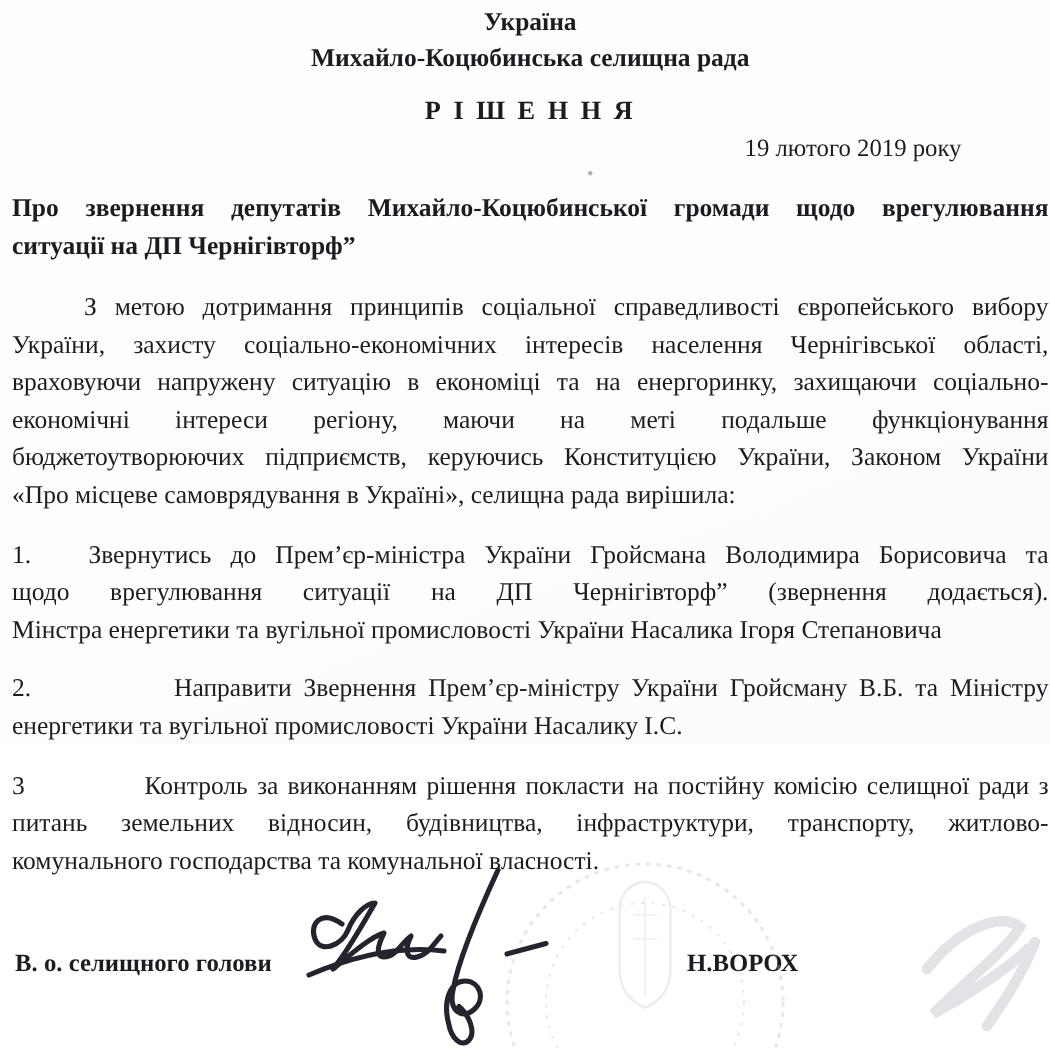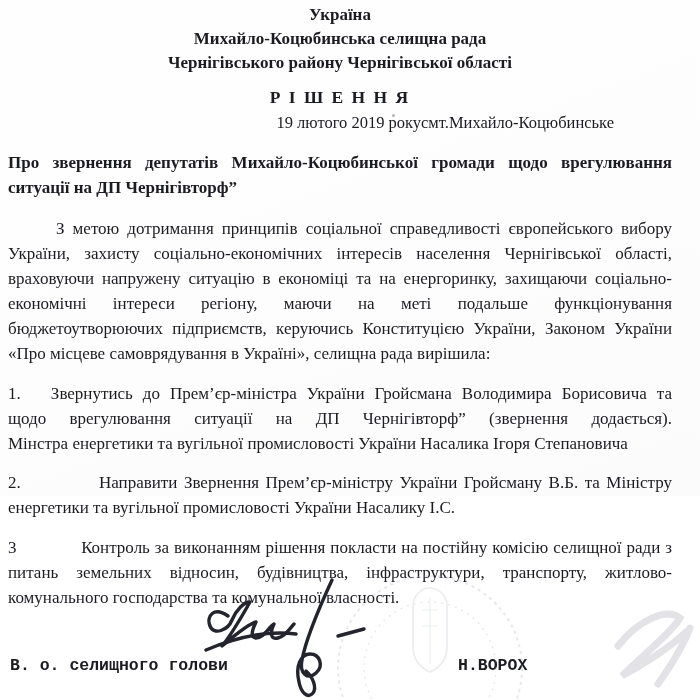--- a/index.html
+++ b/index.html
@@ -7,21 +7,21 @@
     width:700px;height:700px;
     background:#ffffff;
     font-family:"Liberation Serif", serif;
     color:#1b1b22;
     overflow:hidden;
   }
   .page{
     position:relative;
     width:700px;height:496px;
     box-sizing:border-box;
-    padding:3px 28px 0 8px;
+    padding:3px 1px 0 8px;
     background:linear-gradient(160deg,#fefefe 0%,#fdfdfd 60%,#fbfbfc 100%);
   }
   .hline{
     text-align:center;
     font-weight:bold;
     font-size:17px;
     line-height:24px;
   }
   .doc-type{
     text-align:center;
@@ -55,47 +55,44 @@
   .preamble .jline:first-child{text-indent:48px;}
   .item-1{margin-top:15px;}
   .item-2{margin-top:14px;}
   .item-3{margin-top:15px;}
   .signature-row{
     position:relative;
     margin-top:44px;
     height:30px;
     font-size:16.5px;
     font-weight:bold;
-    font-family:Liberation Mono, monospace;
   }
   .sig-position{position:absolute;left:2px;top:2px;}
   .sig-name{position:absolute;left:432px;top:2px;margin-left:18px;}
   .stamp-svg{position:absolute;left:335px;top:568px;pointer-events:none;}
   .signature-svg{position:absolute;left:198px;top:572px;pointer-events:none;}
   .showthrough-svg{position:absolute;left:588px;top:588px;pointer-events:none;}
   .artifact-dot{
     position:absolute;left:392px;top:114px;
     width:3px;height:3px;border-radius:50%;
     background:#8f939e;opacity:.7;
   }
 </style>
 </head>
 <body>
 
 <div class="page">
 
   <div class="hline">Україна</div>
   <div class="hline">Михайло-Коцюбинська селищна рада</div>
-  <div class="hline">Чернігівського району Чернігівської області</div>
 
   <div class="doc-type">Р І Ш Е Н Н Я</div>
 
   <div class="meta-row">
     <span>19 лютого 2019 року</span>
-    <span>смт.Михайло-Коцюбинське</span>
   </div>
   <div class="artifact-dot"></div>
 
   <div class="textblock subject">
       <div class="jline">Про звернення депутатів Михайло-Коцюбинської громади щодо врегулювання</div>
       <div class="jline">ситуації на ДП Чернігівторф”</div>
     </div>
 
   <div class="textblock preamble">
       <div class="jline">З метою дотримання принципів соціальної справедливості європейського вибору</div>

